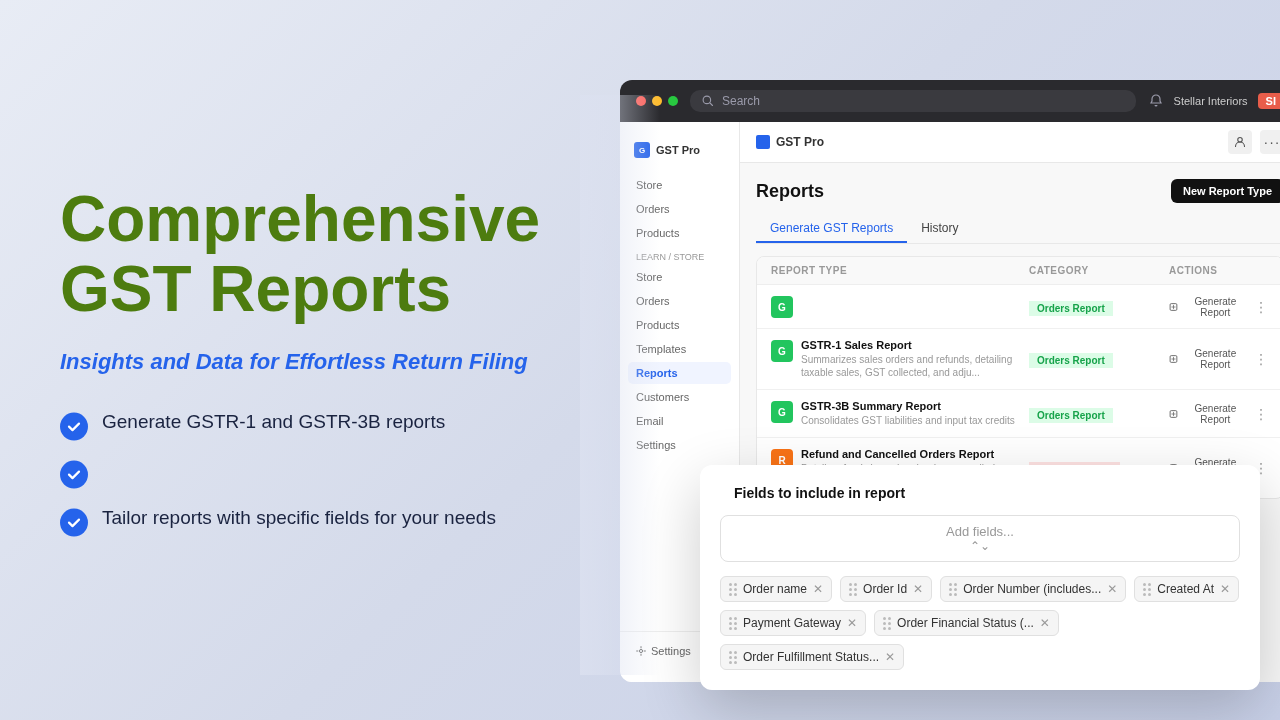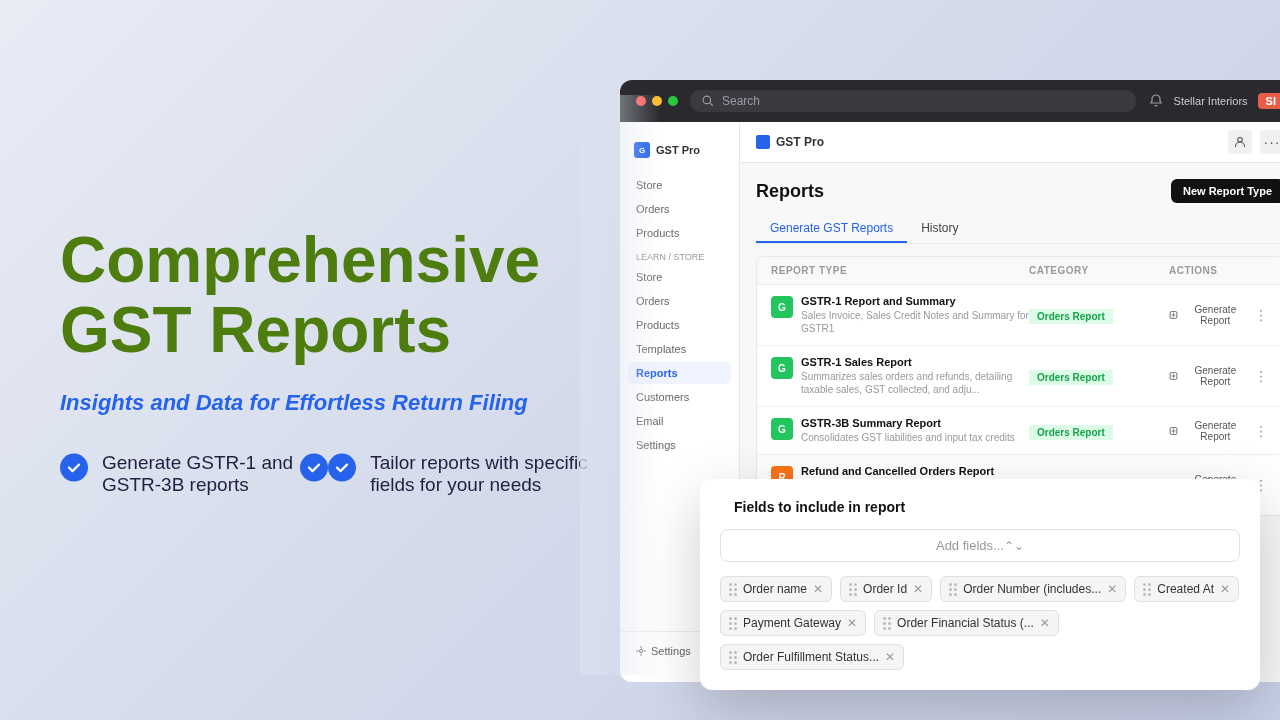--- a/index.html
+++ b/index.html
@@ -29,21 +29,22 @@
     }
     .subtitle {
       font-size: 22px;
       font-weight: 700;
       font-style: italic;
       color: #2563eb;
       margin-bottom: 36px;
     }
     .feature-list {
       display: flex;
-      flex-direction: row;
+      flex-direction: column;
+      gap: 18px;
     }
     .feature-item {
       display: flex;
       align-items: flex-start;
       gap: 14px;
       font-size: 19px;
       color: #1a2340;
       font-weight: 500;
     }
     .check-icon {
@@ -415,20 +416,21 @@
     }
     .fields-dropdown {
       border: 1px solid #e0e0e0;
       border-radius: 8px;
       padding: 8px 12px;
       display: flex;
       align-items: center;
       justify-content: center;
       margin-bottom: 14px;
       cursor: pointer;
+      flex-direction: column;
     }
     .fields-dropdown-text {
       font-size: 13px;
       color: #999;
     }
     .fields-dropdown-arrow {
       font-size: 12px;
       color: #999;
     }
     .field-chips {
@@ -628,24 +630,20 @@
         <div class="table-container">
           <div class="table-header">
             <div class="table-header-cell">Report type</div>
             <div class="table-header-cell">Category</div>
             <div class="table-header-cell">Actions</div>
           </div>
 
           <div class="table-row">
             <div class="report-name-cell">
               <div class="report-avatar avatar-green">G</div>
-              <div>
-                <div class="report-name">GSTR-1 Report and Summary</div>
-                <div class="report-desc">Sales Invoice, Sales Credit Notes and Summary for GSTR1</div>
-              </div>
             </div>
             <div>
               <span class="category-badge badge-orders">Orders Report</span>
             </div>
             <div class="actions-cell">
               <button class="generate-btn">
                 <svg width="10" height="10" viewBox="0 0 16 16">
                   <rect x="2" y="2" width="12" height="12" rx="2" stroke="#555" stroke-width="1.5" fill="none"></rect>
                   <path d="M5 8h6M8 5v6" stroke="#555" stroke-width="1.2" stroke-linecap="round"></path>
                 </svg>

